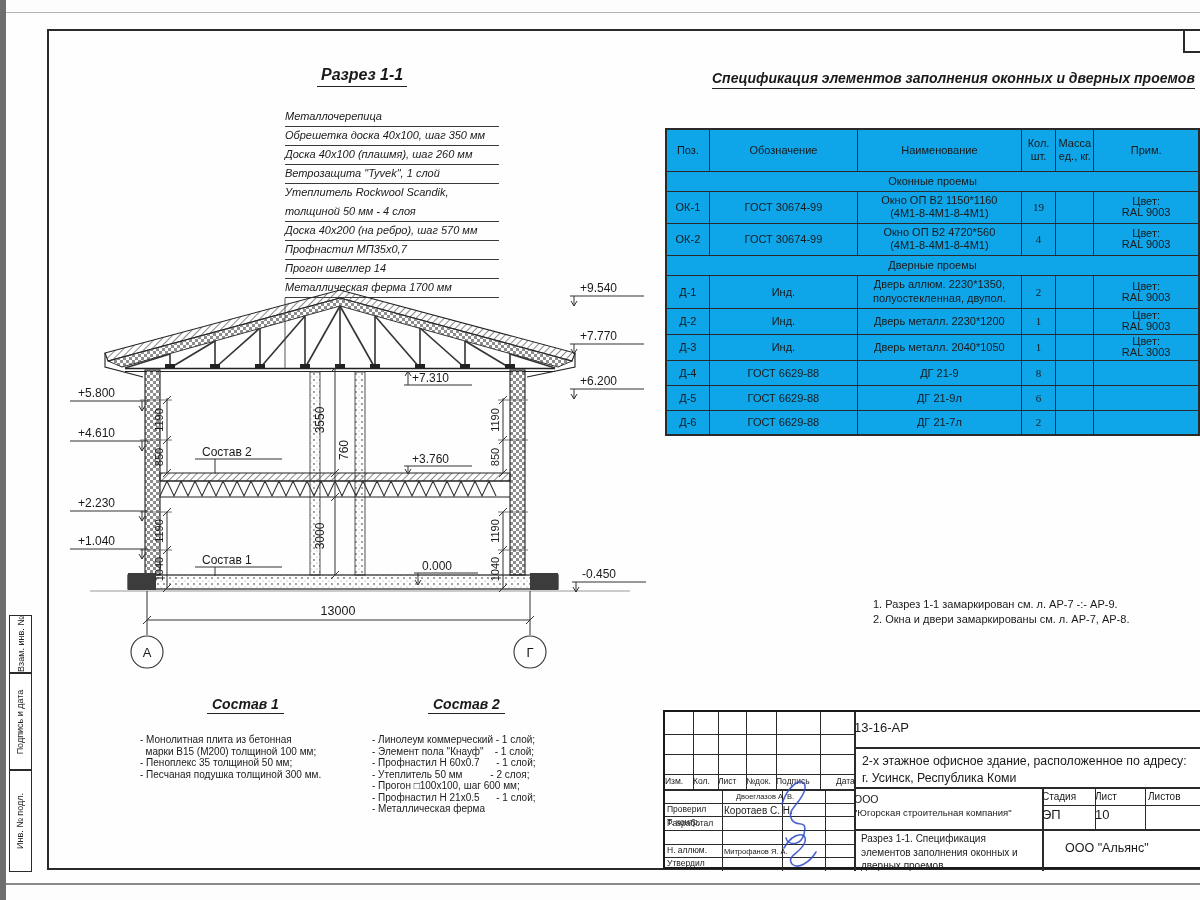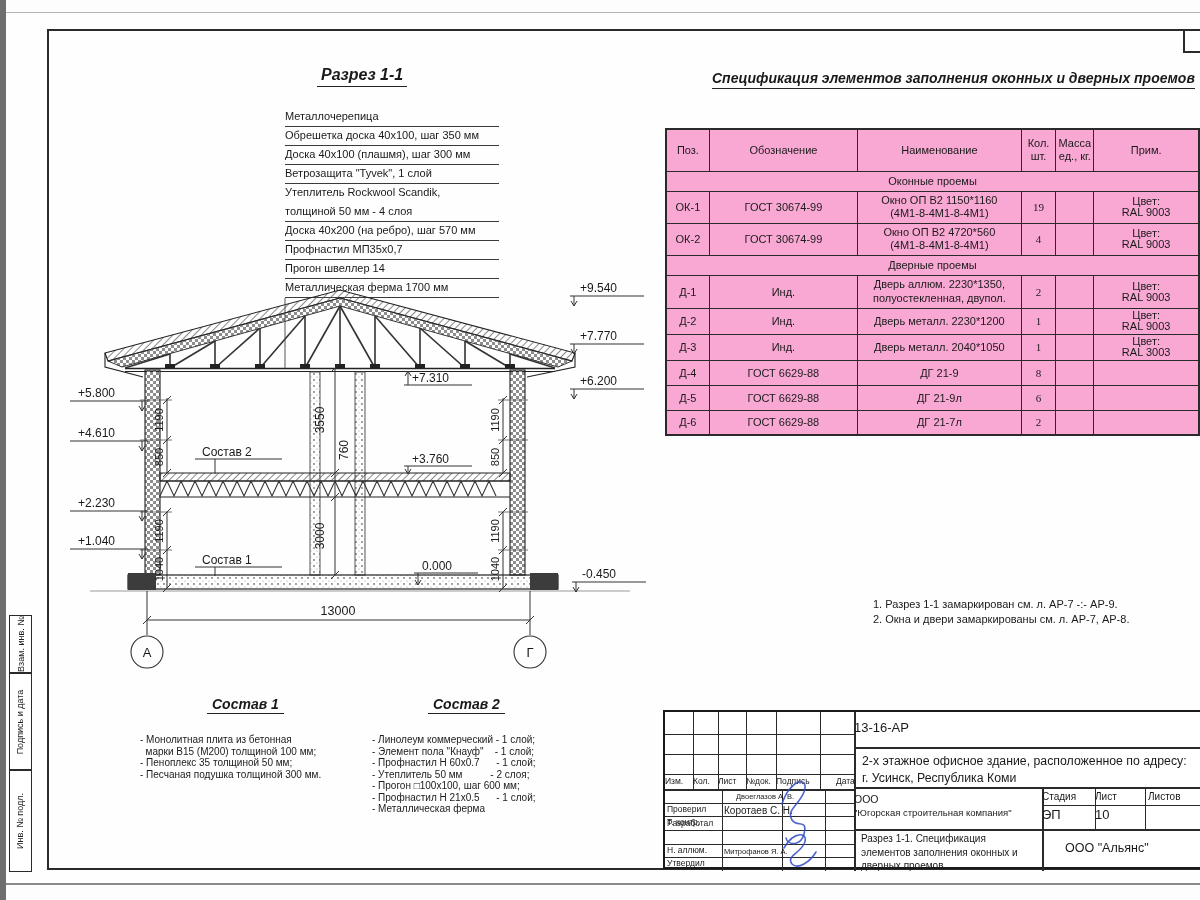--- a/index.html
+++ b/index.html
@@ -8,27 +8,27 @@
   .screen { position:relative; width:1200px; height:900px; overflow:hidden; background:#fdfdfd; }
   .left-edge { position:absolute; left:0; top:0; width:6px; height:900px; background:#6e6e6e; }
   .sheet-bg { position:absolute; left:6px; top:12px; width:1194px; height:873px; background:#fefefe; border-top:1px solid #b5b5b5; border-bottom:2px solid #8a8a8a; }
   .frame { position:absolute; left:47px; top:29px; width:1170px; height:841px; border:2px solid #2a2a2a; }
   .corner-box { position:absolute; left:1183px; top:29px; width:40px; height:24px; border:2px solid #2a2a2a; background:#fff; }
   .stamp-cell { position:absolute; left:9px; width:23px; border:1px solid #2a2a2a; display:flex; align-items:center; justify-content:center; background:#fff; }
   .stamp-cell span { transform:rotate(-90deg); white-space:nowrap; font-size:9px; color:#222; }
   .section-title { position:absolute; left:317px; top:66px; font-size:16px; font-style:italic; font-weight:bold; border-bottom:1.5px solid #222; padding:0 4px 2px; }
   .spec-title { position:absolute; left:712px; top:70px; font-size:14px; font-style:italic; font-weight:bold; border-bottom:1.5px solid #222; padding-bottom:2px; }
   .roof-callout { position:absolute; left:285px; top:108px; width:214px; }
-  .callout-item { font-size:11px; height:19px; line-height:17px; border-bottom:1px solid #3a3a3a; white-space:nowrap; }
+  .callout-item { font-size:11px; height:19px; line-height:17px; border-bottom:1px solid #3a3a3a; white-space:nowrap;font-style:italic; }
   .callout-item.no-line { border-bottom:none; }
   svg.drawing { position:absolute; left:30px; top:60px; }
   svg text { font-family:"Liberation Sans", sans-serif; fill:#1a1a1a; }
   .sostav-title { position:absolute; font-size:14px; font-style:italic; font-weight:bold; border-bottom:1.2px solid #222; padding:0 5px 1px; }
   .sostav-list { position:absolute; font-size:10px; line-height:11.5px; white-space:pre; }
-  table.spec { position:absolute; left:665px; top:128px; border-collapse:collapse; table-layout:fixed; background:#f9a8d4; }
+  table.spec { position:absolute; left:665px; top:128px; border-collapse:collapse; table-layout:fixed; background:#0ea5e9; }
   table.spec td { border:1px solid #2a2a2a; font-size:11px; text-align:center; vertical-align:middle; padding:0 2px; overflow:hidden; }
   table.spec { border:2px solid #2a2a2a; }
   td.h { font-size:11px; line-height:13px; }
   td.group { height:20px; font-size:11.5px; }
   td.name2 { line-height:13.5px; }
   td.note { font-size:9.5px; text-align:left; line-height:11px; padding-left:5px; }
   td.qty { font-family:"Liberation Serif", serif; font-size:12.5px; }
   .notes { position:absolute; left:873px; top:597px; font-size:11px; line-height:14.5px; }
   .tb { position:absolute; left:663px; top:710px; width:612px; height:159px; border:2px solid #1a1a1a; background:#fff; }
   .tb .vl, .tb .hl { position:absolute; background:#2a2a2a; }
@@ -58,21 +58,21 @@
   <div class="stamp-cell" style="top:770px;height:102px;">
       <span>Инв. № подл.</span>
     </div>
 
   <div class="section-title">Разрез 1-1</div>
   <div class="spec-title">Спецификация элементов заполнения оконных и дверных проемов</div>
 
   <div class="roof-callout">
     <div class="callout-item">Металлочерепица</div>
     <div class="callout-item">Обрешетка доска 40х100, шаг 350 мм</div>
-    <div class="callout-item">Доска 40х100 (плашмя), шаг 300 мм</div>
+    <div class="callout-item">Доска 40х100 (плашмя), шаг 260 мм</div>
     <div class="callout-item">Ветрозащита "Tyvek", 1 слой</div>
     <div class="callout-item no-line">Утеплитель Rockwool Scandik,</div>
     <div class="callout-item">толщиной 50 мм - 4 слоя</div>
     <div class="callout-item">Доска 40х200 (на ребро), шаг 570 мм</div>
     <div class="callout-item">Профнастил МП35х0,7</div>
     <div class="callout-item">Прогон швеллер 14</div>
     <div class="callout-item">Металлическая ферма 1700 мм</div>
   </div>
 
   <svg class="drawing" width="640" height="625" viewBox="0 0 640 625">

